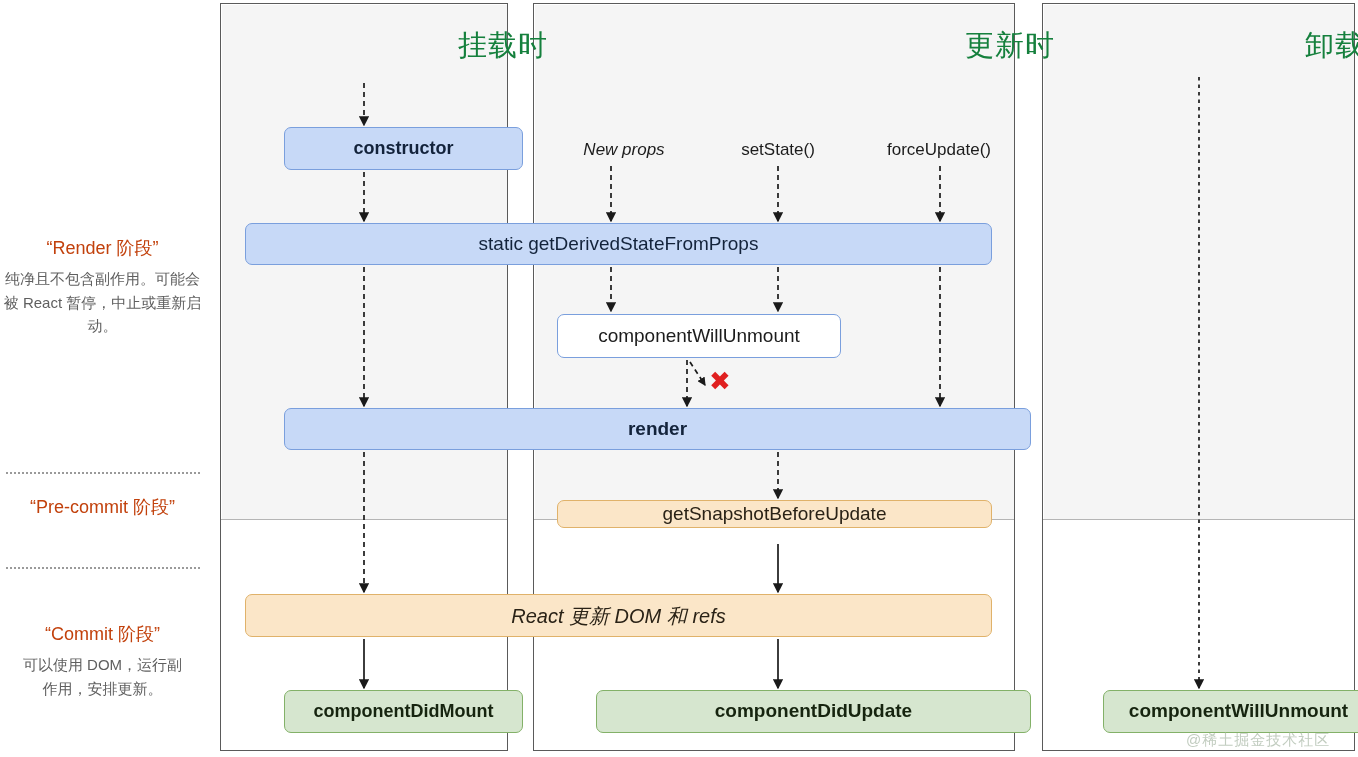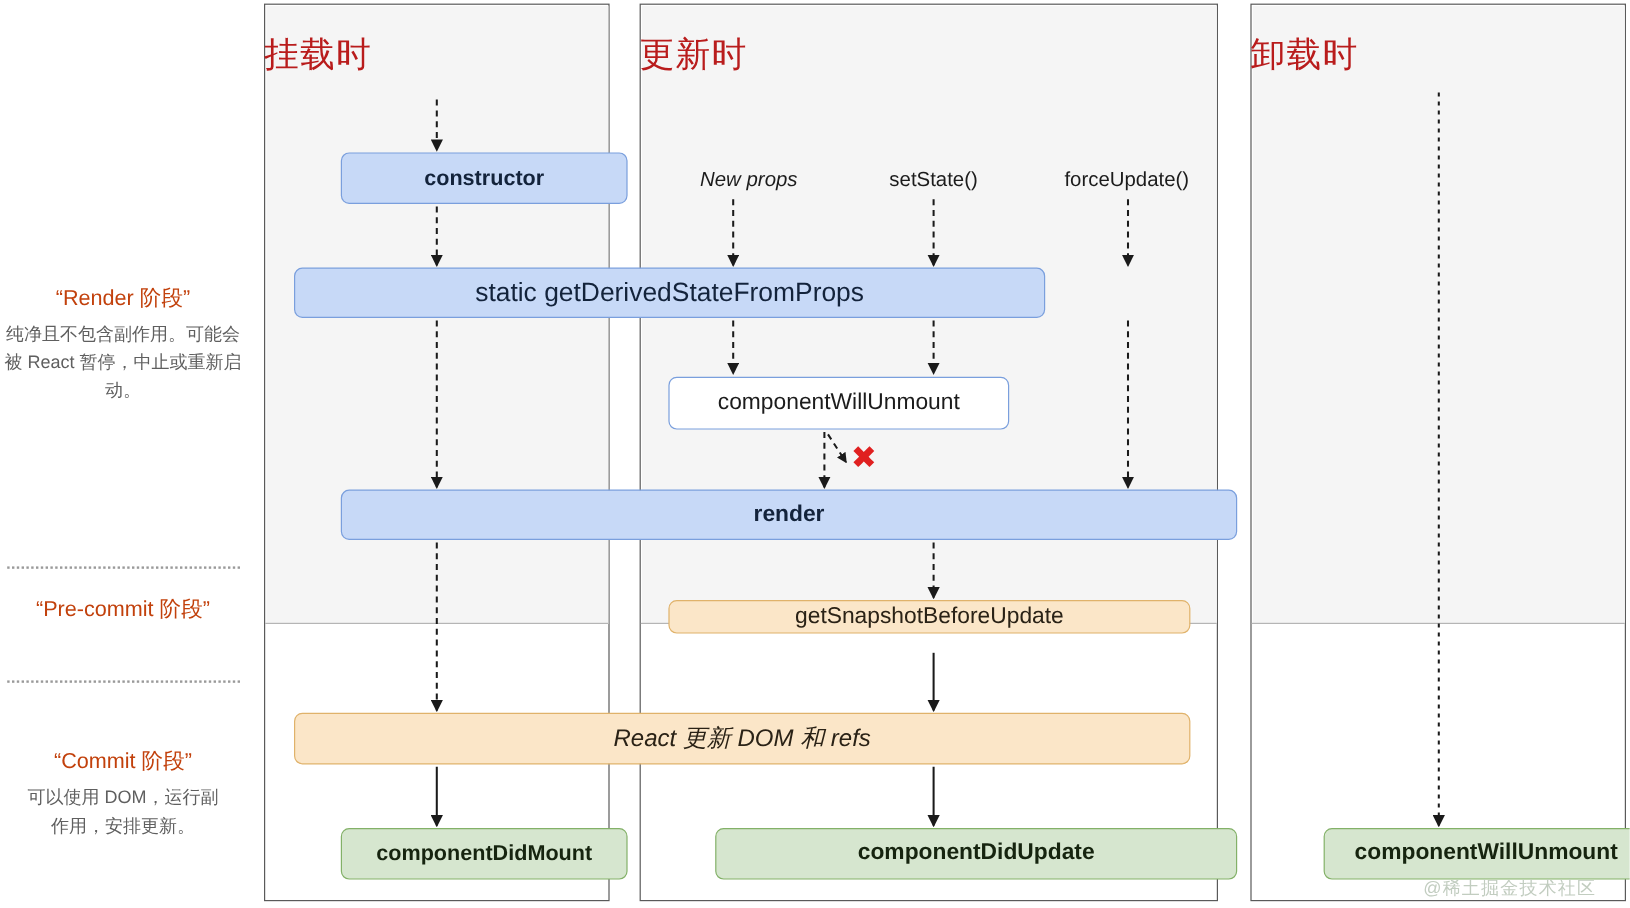--- a/index.html
+++ b/index.html
@@ -5,22 +5,22 @@
   html,body{margin:0;padding:0;background:#ffffff;}
   body{width:1358px;height:757px;overflow:hidden;
        font-family:"Liberation Sans","DejaVu Sans",sans-serif;}
   #stage{position:relative;width:1358px;height:757px;}
 
   
   .col{position:absolute;border:1.4px solid #5a5a5a;box-sizing:border-box;background:#ffffff;}
   .col-shade{position:absolute;background:#f5f5f5;box-sizing:border-box;}
   .col-divider{position:absolute;height:0;border-top:1.2px solid #b5b5b5;}
 
-  .col-title{position:absolute;text-align:left;color:#b91c1c;
-             font-size:29px;font-weight:400;letter-spacing:1px;white-space:nowrap;}
+  .col-title{position:absolute;text-align:right;color:#15803d;
+             font-size:29px;font-weight:400;letter-spacing:1px;white-space:nowrap;padding-left:40px;}
 
   
   .node{position:absolute;box-sizing:border-box;border-radius:7px;
         display:flex;align-items:center;justify-content:center;
         text-align:center;line-height:1.2;}
   .node.blue  {background:#c7d9f7;border:1.4px solid #7a9fdd;color:#13233b;}
   .node.white {background:#ffffff;border:1.6px solid #7a9fdd;color:#1c1c1c;}
   .node.amber {background:#fbe6c8;border:1.4px solid #e0b26a;color:#2a2216;}
   .node.green {background:#d6e6cf;border:1.4px solid #83b168;color:#16240f;}
   .bold{font-weight:700;margin-left:39px;}
@@ -80,21 +80,21 @@
     <div class="legend-title">“Commit 阶段”</div>
     <div class="legend-body" style="padding:0 16px;">可以使用 DOM，运行副作用，安排更新。</div>
   </div>
 
   <div class="trigger ital" style="left:544px;top:140px;width:160px;">New props</div>
   <div class="trigger" style="left:698px;top:140px;width:160px;">setState()</div>
   <div class="trigger" style="left:848px;top:140px;width:182px;">forceUpdate()</div>
 
   <div class="node blue bold" style="left:245px;top:127px;width:239px;height:43px;font-size:18px;">constructor</div>
 
-  <div class="node blue" style="left:245px;top:223px;width:626px;height:42px;font-size:22px;">static getDerivedStateFromProps</div>
+  <div class="node blue" style="left:245px;top:223px;width:747px;height:42px;font-size:19px;">static getDerivedStateFromProps</div>
 
   <div class="node white" style="left:557px;top:314px;width:284px;height:44px;font-size:19px;">componentWillUnmount</div>
 
   <div class="node blue bold" style="left:245px;top:408px;width:747px;height:42px;font-size:19px;">render</div>
 
   <div class="node amber" style="left:557px;top:500px;width:435px;height:28px;font-size:19px;">getSnapshotBeforeUpdate</div>
 
   <div class="node amber ital" style="left:245px;top:594px;width:747px;height:43px;font-size:20px;">React 更新 DOM 和 refs</div>
 
   <div class="node green bold" style="left:245px;top:690px;width:239px;height:43px;font-size:18px;">componentDidMount</div>

